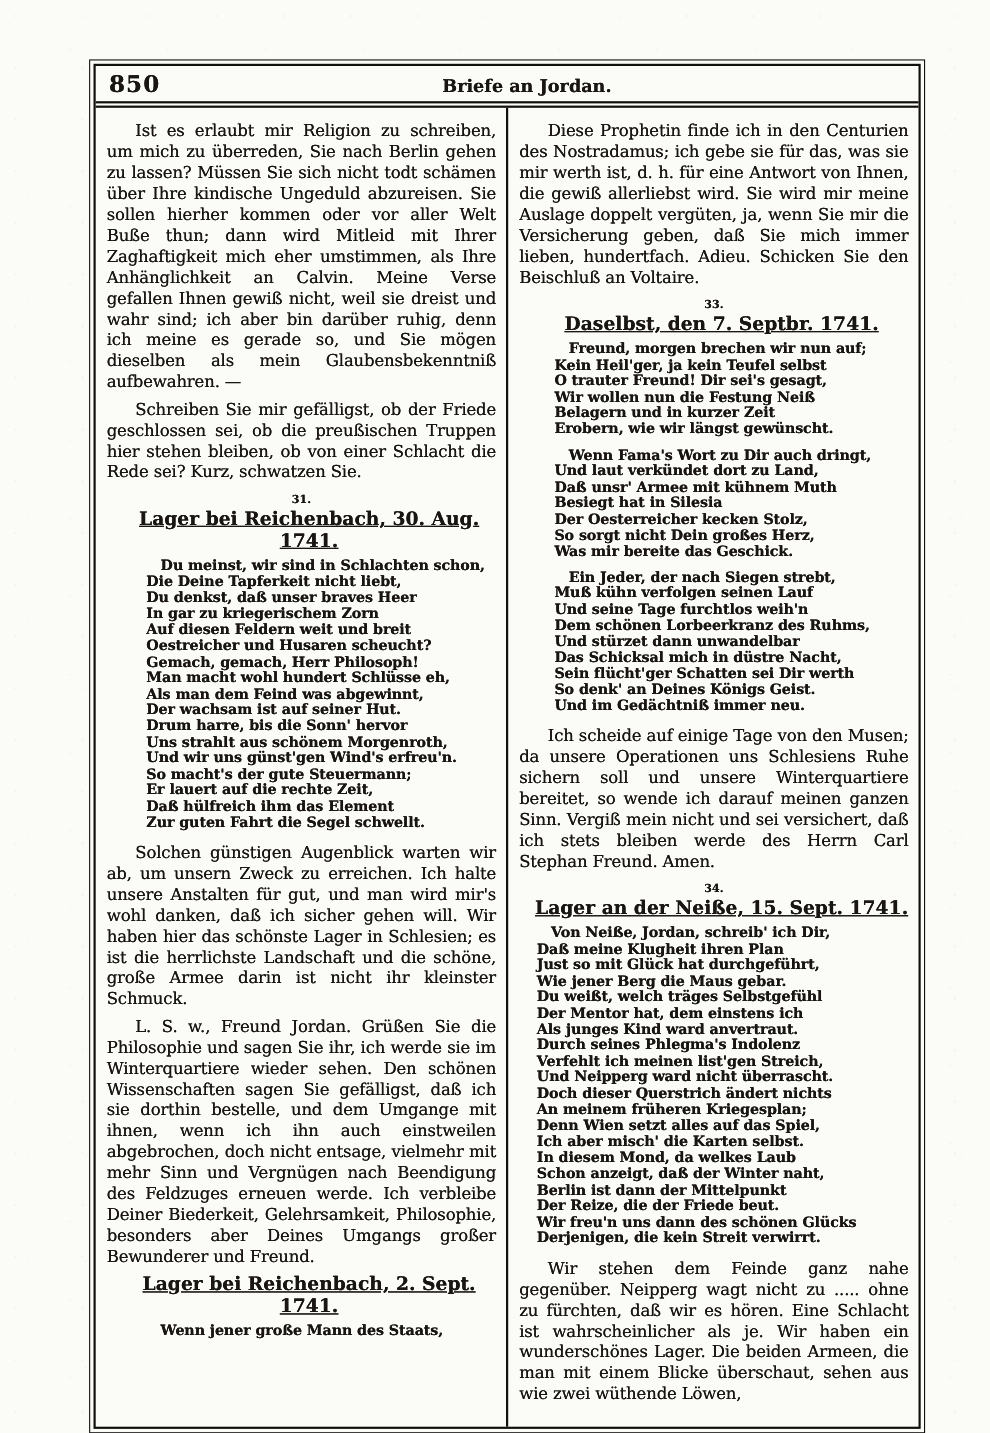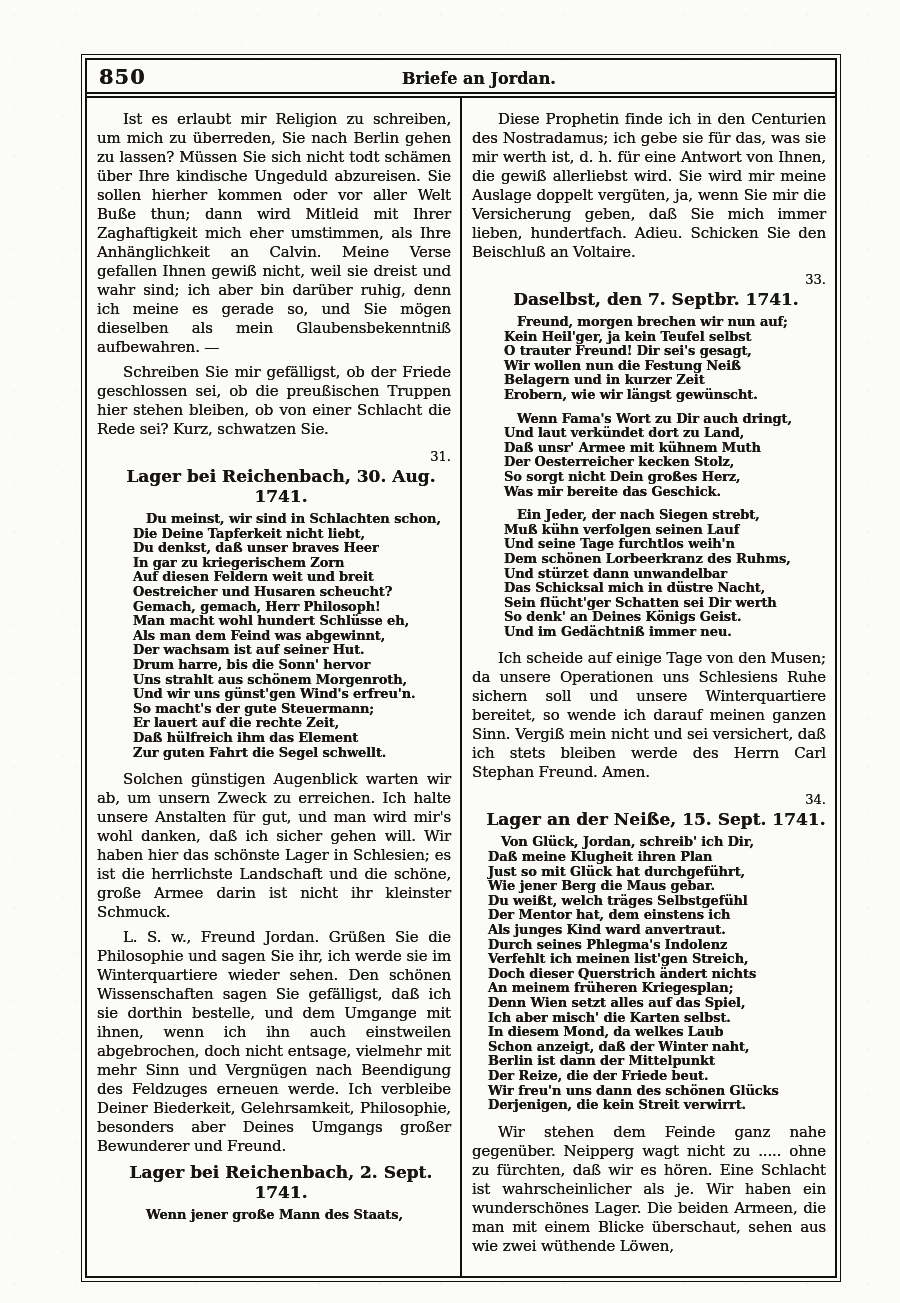--- a/index.html
+++ b/index.html
@@ -71,32 +71,33 @@
     line-height: 19px;
     font-weight: normal;
     text-align: justify;
     text-indent: 26px;
     margin: 6px 0;
     letter-spacing: -0.15px;
     text-shadow: 0 0 0.4px currentColor;
     hyphens: auto;
   }
   .section-number {
-    text-align: right;
-    font-size: 13px;
-    font-weight: normal;
+    text-align: center;
+    font-size: 10px;
+    font-weight: bold;
     margin: 10px 0 2px 0;
     text-shadow: 0 0 0.4px currentColor;
   }
   .dateline {
     text-align: center;
     font-size: 17px;
     font-weight: bold;
     margin: 2px 0 6px 14px;
     text-shadow: 0 0 0.5px currentColor;
+    text-decoration: underline;
   }
   .poem {
     margin: 2px 0 10px 36px;
   }
   .column-right .poem { margin-left: 16px; }
   .poem-stanza { margin: 9px 0 0 16px; }
   .poem-stanza:first-of-type { margin-top: 2px; }
   .poem-line {
     font-size: 13px;
     line-height: 14.6px;
@@ -174,20 +175,21 @@
                 <div class="poem-line">Kein Heil'ger, ja kein Teufel selbst</div>
                 <div class="poem-line">O trauter Freund! Dir sei's gesagt,</div>
                 <div class="poem-line">Wir wollen nun die Festung Neiß</div>
                 <div class="poem-line">Belagern und in kurzer Zeit</div>
                 <div class="poem-line">Erobern, wie wir längst gewünscht.</div>
               </div>
             <div class="poem-stanza">
                 <div class="poem-line">Wenn Fama's Wort zu Dir auch dringt,</div>
                 <div class="poem-line">Und laut verkündet dort zu Land,</div>
                 <div class="poem-line">Daß unsr' Armee mit kühnem Muth</div>
+                <div class="poem-line">Besiegt hat in Silesia</div>
                 <div class="poem-line">Der Oesterreicher kecken Stolz,</div>
                 <div class="poem-line">So sorgt nicht Dein großes Herz,</div>
                 <div class="poem-line">Was mir bereite das Geschick.</div>
               </div>
             <div class="poem-stanza">
                 <div class="poem-line">Ein Jeder, der nach Siegen strebt,</div>
                 <div class="poem-line">Muß kühn verfolgen seinen Lauf</div>
                 <div class="poem-line">Und seine Tage furchtlos weih'n</div>
                 <div class="poem-line">Dem schönen Lorbeerkranz des Ruhms,</div>
                 <div class="poem-line">Und stürzet dann unwandelbar</div>
@@ -198,29 +200,30 @@
               </div>
           </div>
         </div>
 
         <p class="para">Ich scheide auf einige Tage von den Musen; da unsere Operationen uns Schlesiens Ruhe sichern soll und unsere Winterquartiere bereitet, so wende ich darauf meinen ganzen Sinn. Vergiß mein nicht und sei versichert, daß ich stets bleiben werde des Herrn Carl Stephan Freund.  Amen.</p>
 
         <div class="section">
           <div class="section-number">34.</div>
           <div class="dateline">Lager an der Neiße, 15. Sept. 1741.</div>
           <div class="poem">
-              <div class="poem-line">Von Glück, Jordan, schreib' ich Dir,</div>
+              <div class="poem-line">Von Neiße, Jordan, schreib' ich Dir,</div>
               <div class="poem-line">Daß meine Klugheit ihren Plan</div>
               <div class="poem-line">Just so mit Glück hat durchgeführt,</div>
               <div class="poem-line">Wie jener Berg die Maus gebar.</div>
               <div class="poem-line">Du weißt, welch träges Selbstgefühl</div>
               <div class="poem-line">Der Mentor hat, dem einstens ich</div>
               <div class="poem-line">Als junges Kind ward anvertraut.</div>
               <div class="poem-line">Durch seines Phlegma's Indolenz</div>
               <div class="poem-line">Verfehlt ich meinen list'gen Streich,</div>
+              <div class="poem-line">Und Neipperg ward nicht überrascht.</div>
               <div class="poem-line">Doch dieser Querstrich ändert nichts</div>
               <div class="poem-line">An meinem früheren Kriegesplan;</div>
               <div class="poem-line">Denn Wien setzt alles auf das Spiel,</div>
               <div class="poem-line">Ich aber misch' die Karten selbst.</div>
               <div class="poem-line">In diesem Mond, da welkes Laub</div>
               <div class="poem-line">Schon anzeigt, daß der Winter naht,</div>
               <div class="poem-line">Berlin ist dann der Mittelpunkt</div>
               <div class="poem-line">Der Reize, die der Friede beut.</div>
               <div class="poem-line">Wir freu'n uns dann des schönen Glücks</div>
               <div class="poem-line">Derjenigen, die kein Streit verwirrt.</div>

